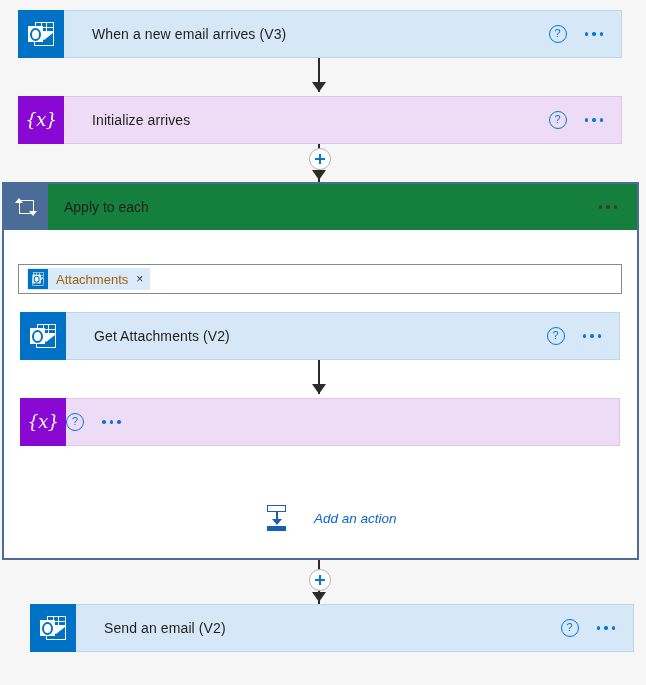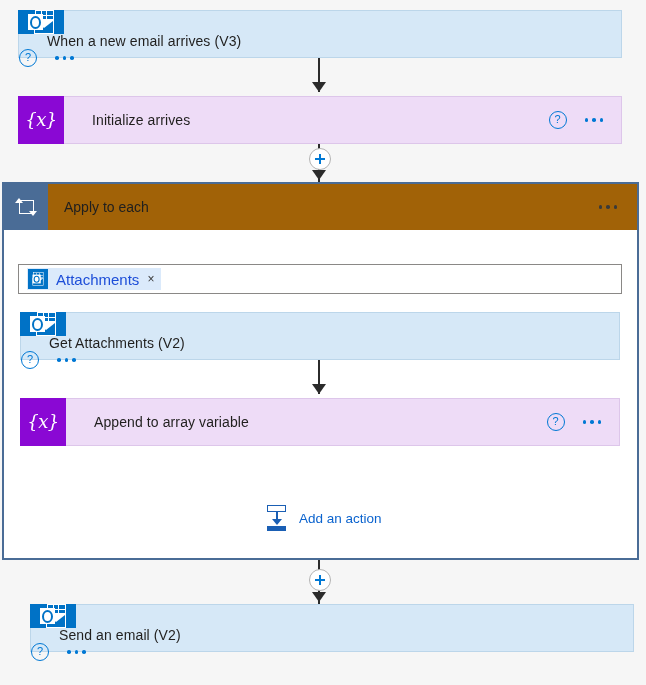--- a/index.html
+++ b/index.html
@@ -25,21 +25,21 @@
   
   .card {
     position: absolute;
     display: flex;
     align-items: stretch;
     height: 48px;
     box-sizing: border-box;
     border: 1px solid #c8c6c4;
     background: #ffffff;
   }
-  .card.blue   { background: #d6e8f7; border-color: #bcd6ea; flex-direction: column; }
+  .card.blue   { background: #d6e8f7; border-color: #bcd6ea; }
   .card.purple { background: #eedcf7; border-color: #ddc6ea; }
 
   .card-icon {
     width: 46px;
     min-width: 46px;
     display: flex;
     align-items: center;
     justify-content: center;
     margin: -1px 0 -1px -1px;
     height: 48px;
@@ -168,21 +168,21 @@
     left: 2px; top: 182px;
     width: 637px; height: 378px;
     box-sizing: border-box;
     border: 2px solid #4a6c96;
     background: #ffffff;
   }
   #scope-header {
     display: flex;
     align-items: stretch;
     height: 46px;
-    background: #a16207;
+    background: #15803d;
   }
   #scope-header .scope-icon {
     width: 44px; min-width: 44px;
     background: #4a6c96;
     display: flex; align-items: center; justify-content: center;
   }
   #scope-header .scope-title {
     flex: 1;
     display: flex; align-items: center;
     padding-left: 16px;
@@ -246,38 +246,39 @@
     cursor: pointer;
   }
   .token .tok-icon {
     width: 20px; height: 20px;
     background: #0072c6;
     display: flex; align-items: center; justify-content: center;
     margin: 1px 0 1px 1px;
   }
   .token .tok-icon .ol { transform: scale(0.55); }
   .token .tok-label {
-    font-size: 15px;
-    color: #1d4ed8;
+    font-size: 13px;
+    color: #a16207;
   }
   .token .tok-x {
     font-size: 12px;
     color: #3a3a3a;
     cursor: pointer;
     line-height: 1;
   }
 
   
   #add-action {
     position: absolute;
     left: 265px; top: 505px;
     display: flex;
     align-items: center;
-    gap: 10px;
+    gap: 25px;
     cursor: pointer;
+    font-style: italic;
   }
   #add-action .label {
     font-size: 13.5px;
     color: #0b63ce;
   }
   .addglyph { position: relative; width: 24px; height: 26px; }
   .addglyph .top {
     position: absolute; left: 2px; top: 0;
     width: 19px; height: 7px;
     border: 1.6px solid #1a5fb4;
@@ -399,21 +400,20 @@
     </div>
   </div>
 
   <div class="connector" style="left:318px; top:360px; height:34px;"></div>
   <div class="arrowhead" style="left:312px; top:384px;"></div>
 
   <div class="card purple" style="left:20px; top:398px; width:600px;">
     <div class="card-icon icon-variable">
       <span class="varglyph">{x}</span>
     </div>
-    <div class="card-title">Append to array variable</div>
     <div class="card-actions">
       <div class="help-icon">?</div>
       <div class="ellipsis">
           <i></i>
           <i></i>
           <i></i>
         </div>
     </div>
   </div>
 

